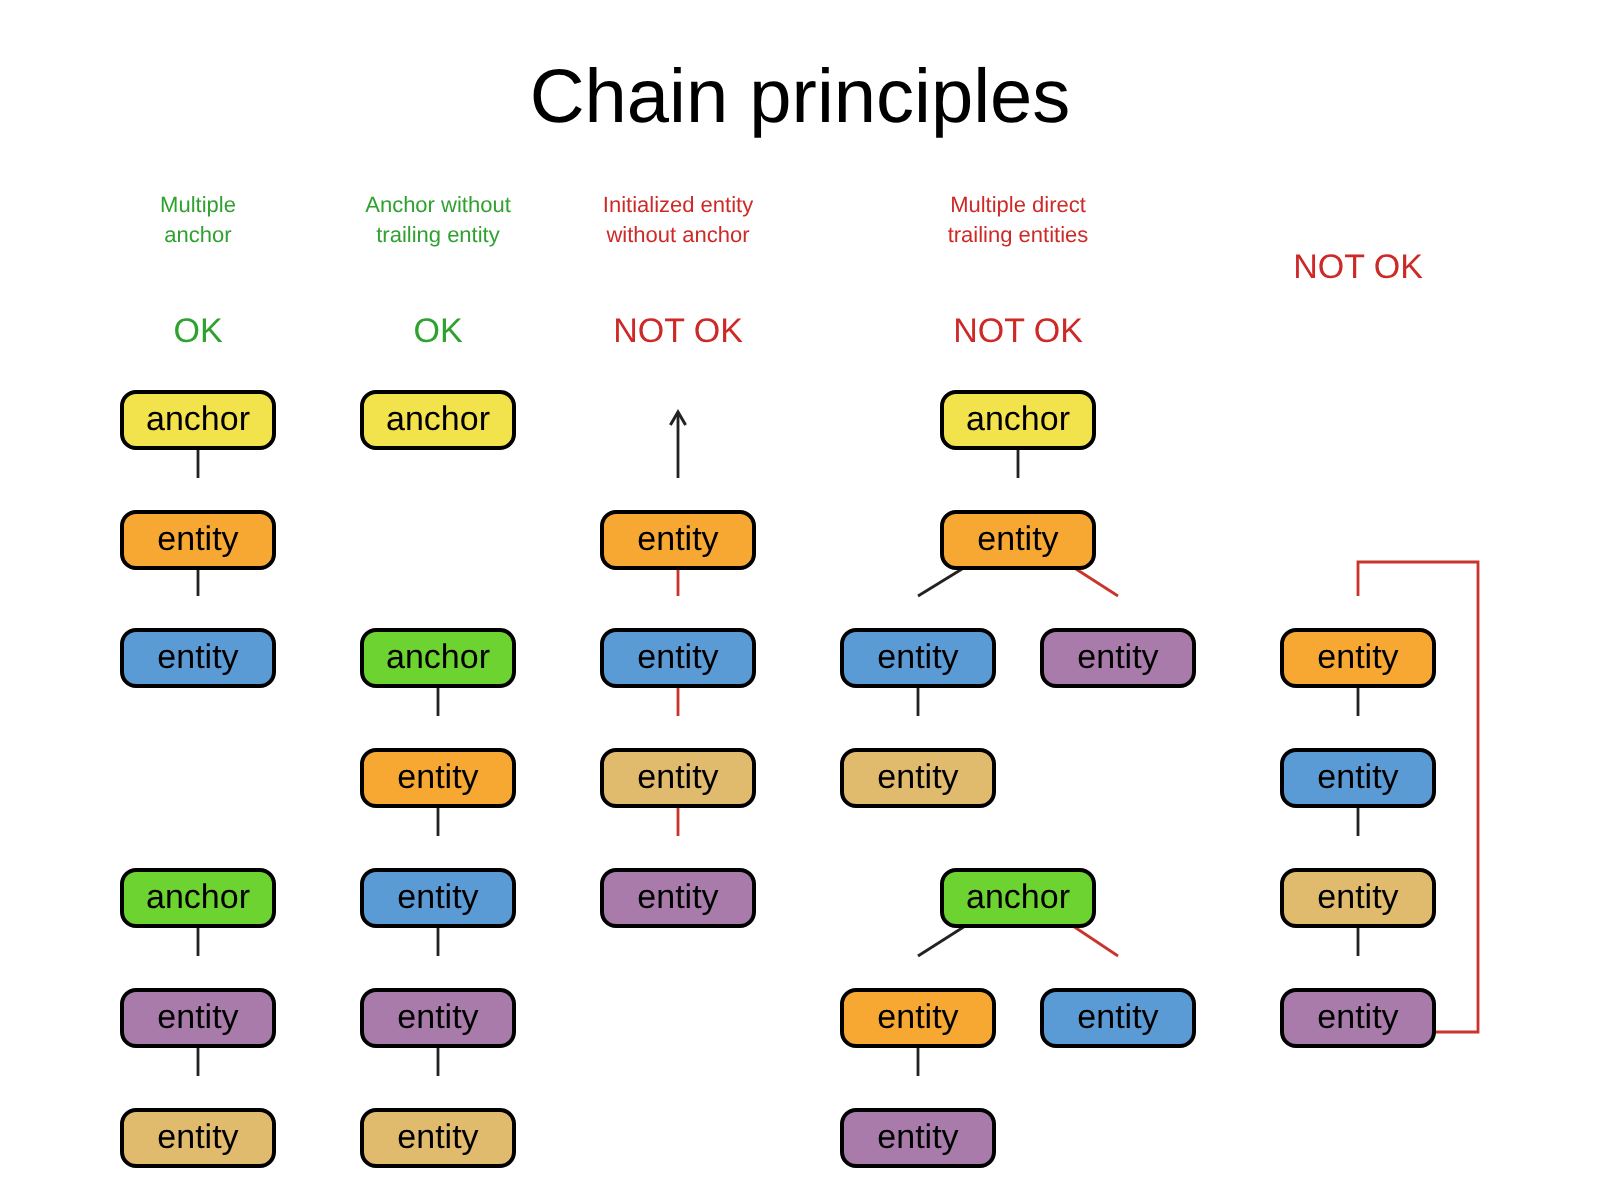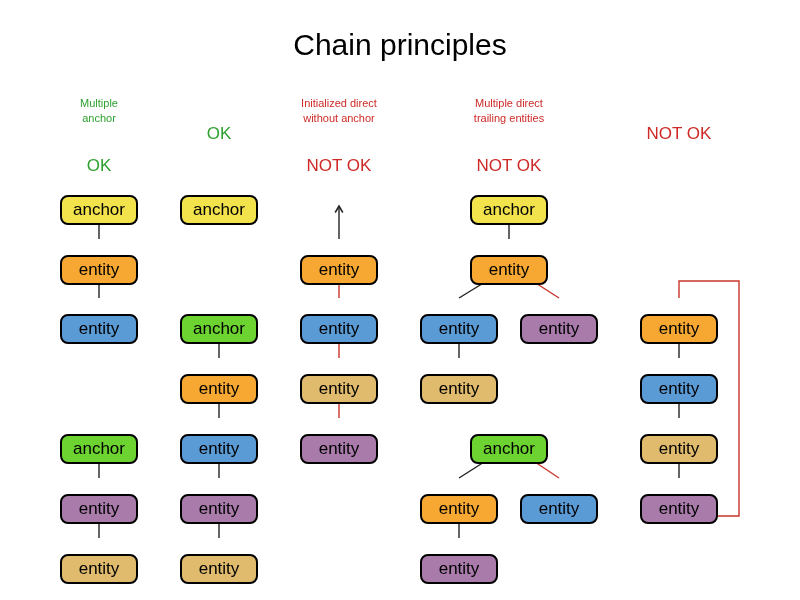--- a/index.html
+++ b/index.html
@@ -2,21 +2,21 @@
 <html style="--yellow: #F2E34C; --orange: #F6A832; --blue: #5B9BD5; --green: #6CD331; --purple: #A87BAB; --tan: #E0BA6D; --ok_green: #2EA12E; --not_ok_red: #CD2A27; --arrow_black: #222222; --arrow_red: #C9342C;"><head>
 <meta charset="utf-8">
 <style>
   html,body{margin:0;padding:0;background:#fff;}
   .canvas{
     position:relative;width:800px;height:600px;background:#ffffff;overflow:hidden;
     font-family:"Liberation Sans",sans-serif;
   }
   .title{
     position:absolute;left:0;right:0;top:28px;margin:0;
-    text-align:center;font-size:30px;font-weight:400;color:#000;
+    text-align:center;font-size:38px;font-weight:400;color:#000;
   }
   .colhead{position:absolute;top:96px;width:150px;text-align:center;}
   .c1{left:24px}.c2{left:144px}.c3{left:264px}.c4{left:434px}.c5{left:604px}
   .hdr{font-size:11px;line-height:1.35;white-space:pre-line;min-height:32px;}
   .status{margin-top:28px;font-size:17px;}
   .ok .hdr,.ok .status{color:var(--ok_green,#2EA12E);}
   .notok .hdr,.notok .status{color:var(--not_ok_red,#CD2A27);}
   #arrow-layer{position:absolute;left:0;top:0;width:800px;height:600px;pointer-events:none;}
   .arrow{fill:none;stroke-width:1.4px;}
   .arrow.black{stroke:var(--arrow_black,#222222);}
@@ -40,24 +40,26 @@
 
 <div class="canvas">
   <h1 class="title">Chain principles</h1>
 
   <div class="colhead c1 ok">
     <div class="hdr">Multiple
 anchor</div>
     <div class="status">OK</div>
   </div>
   <div class="colhead c2 ok">
+    <div class="hdr">Anchor without
+trailing entity</div>
     <div class="status">OK</div>
   </div>
   <div class="colhead c3 notok">
-    <div class="hdr">Initialized direct
+    <div class="hdr">Initialized entity
 without anchor</div>
     <div class="status">NOT OK</div>
   </div>
   <div class="colhead c4 notok">
     <div class="hdr">Multiple direct
 trailing entities</div>
     <div class="status">NOT OK</div>
   </div>
   <div class="colhead c5 notok">
     <div class="status">NOT OK</div>

